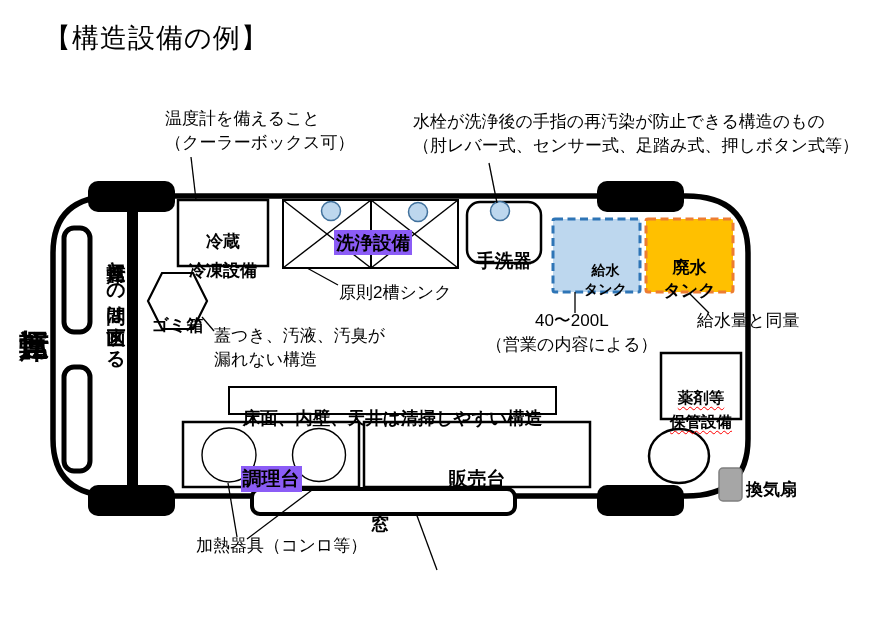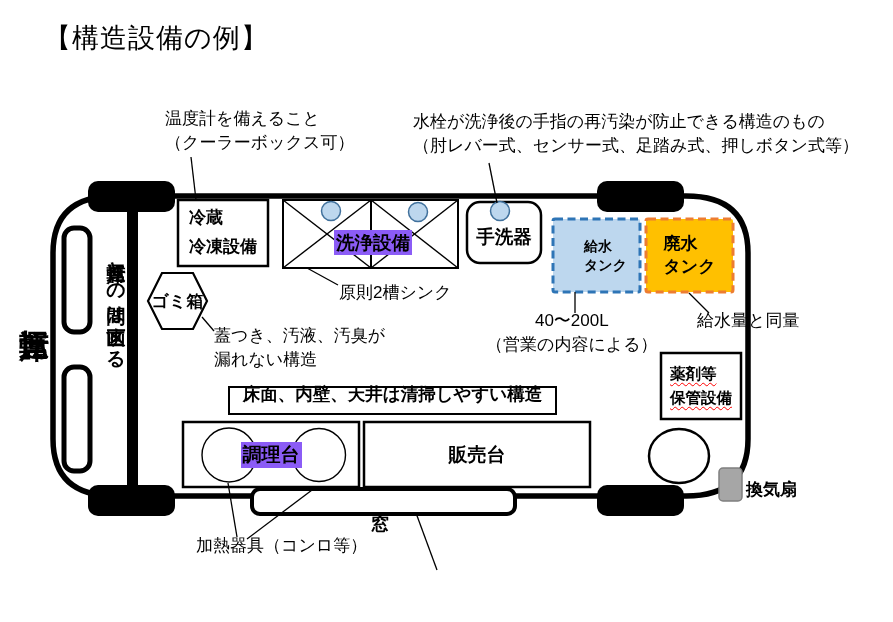--- a/index.html
+++ b/index.html
@@ -4,21 +4,21 @@
 <style>
   html,body{margin:0;padding:0;background:#fff;}
   .stage{
     position:relative;width:893px;height:622px;background:#ffffff;
     font-family:"Liberation Sans","DejaVu Sans",sans-serif;color:#000;overflow:hidden;border-radius:29px;
   }
   svg.layer{position:absolute;left:0;top:0;z-index:1;}
   .txt{position:absolute;z-index:2;white-space:nowrap;}
   .pre{white-space:pre-line;}
   .b{font-weight:bold;}
-  .center{display:flex;align-items:center;justify-content:center;text-align:left;}
+  .center{display:flex;align-items:center;justify-content:center;text-align:center;margin-top:24px;}
   .title{left:44px;top:20px;font-size:27px;font-weight:500;letter-spacing:1px;}
   .ann{font-size:17px;line-height:1.42;}
   .vert{writing-mode:vertical-rl;text-orientation:upright;}
   .wavy{text-decoration:underline wavy #FF0000 1px;text-underline-offset:3px;}
   .whitebg{background:#8b5cf6;padding:0 2px;}
 </style>
 </head>
 <body>
 
 <div class="stage">

